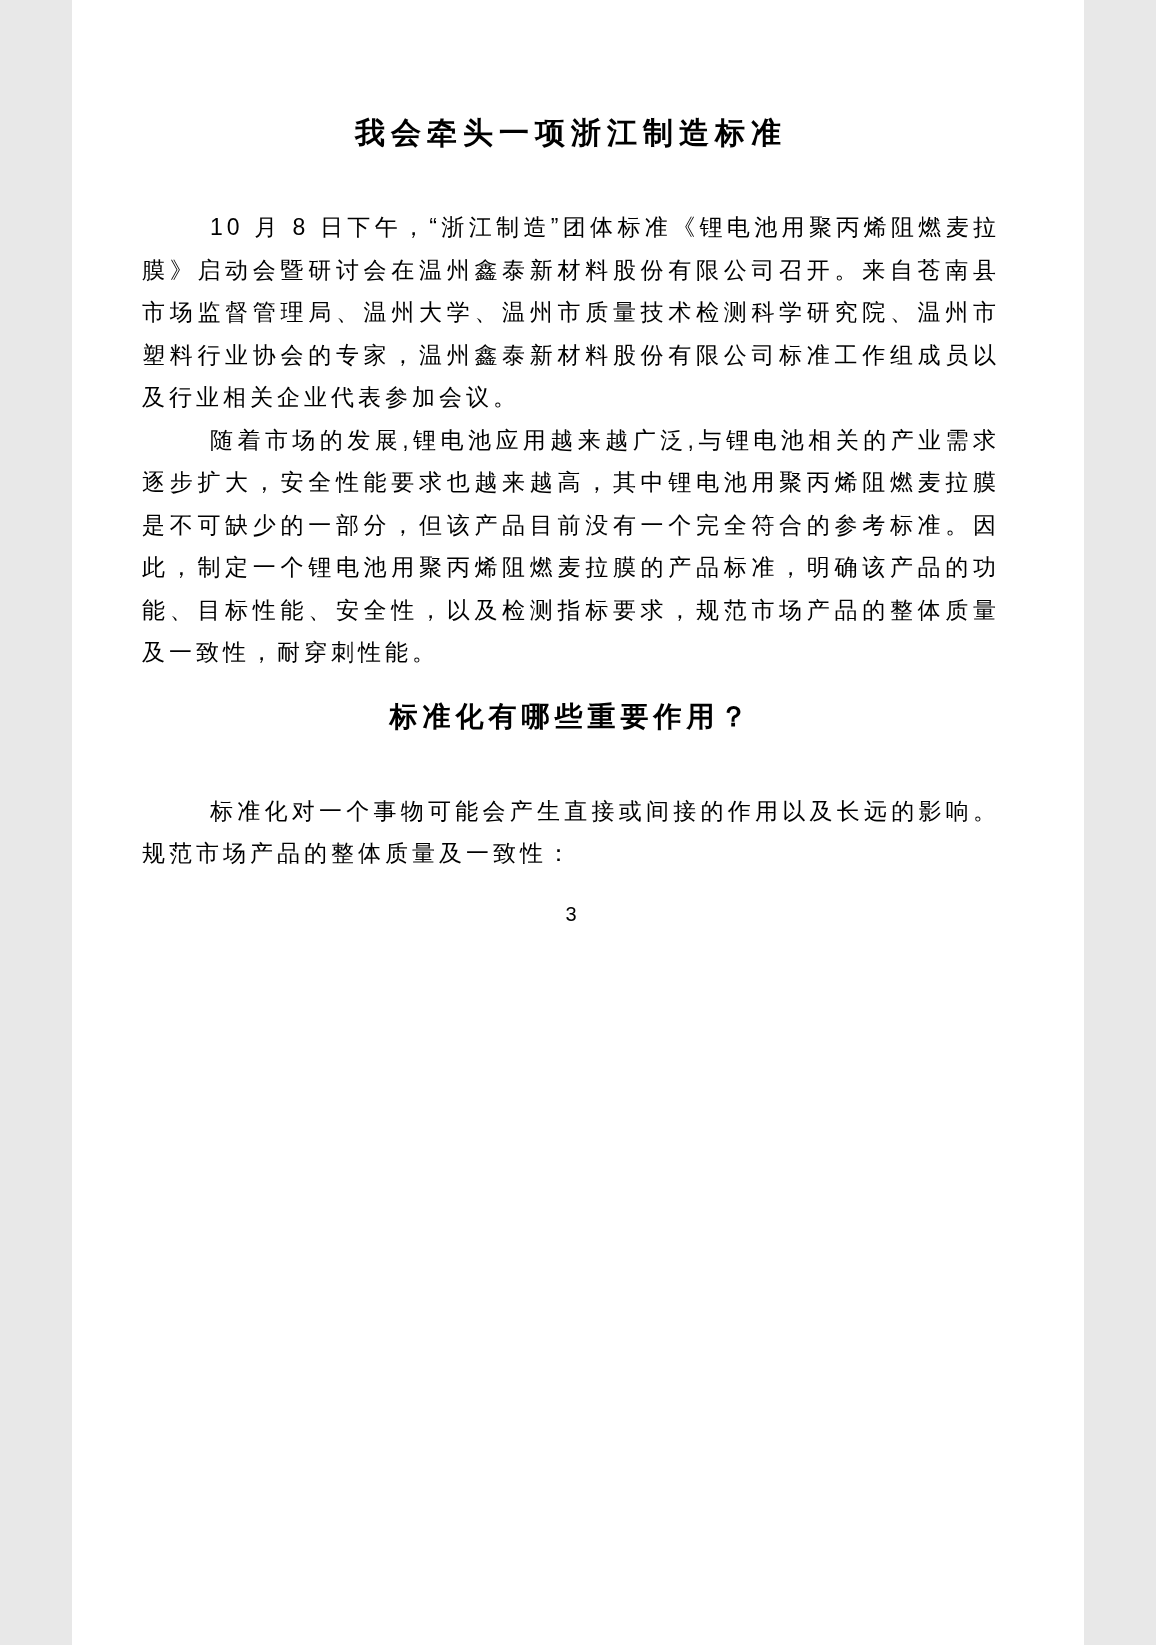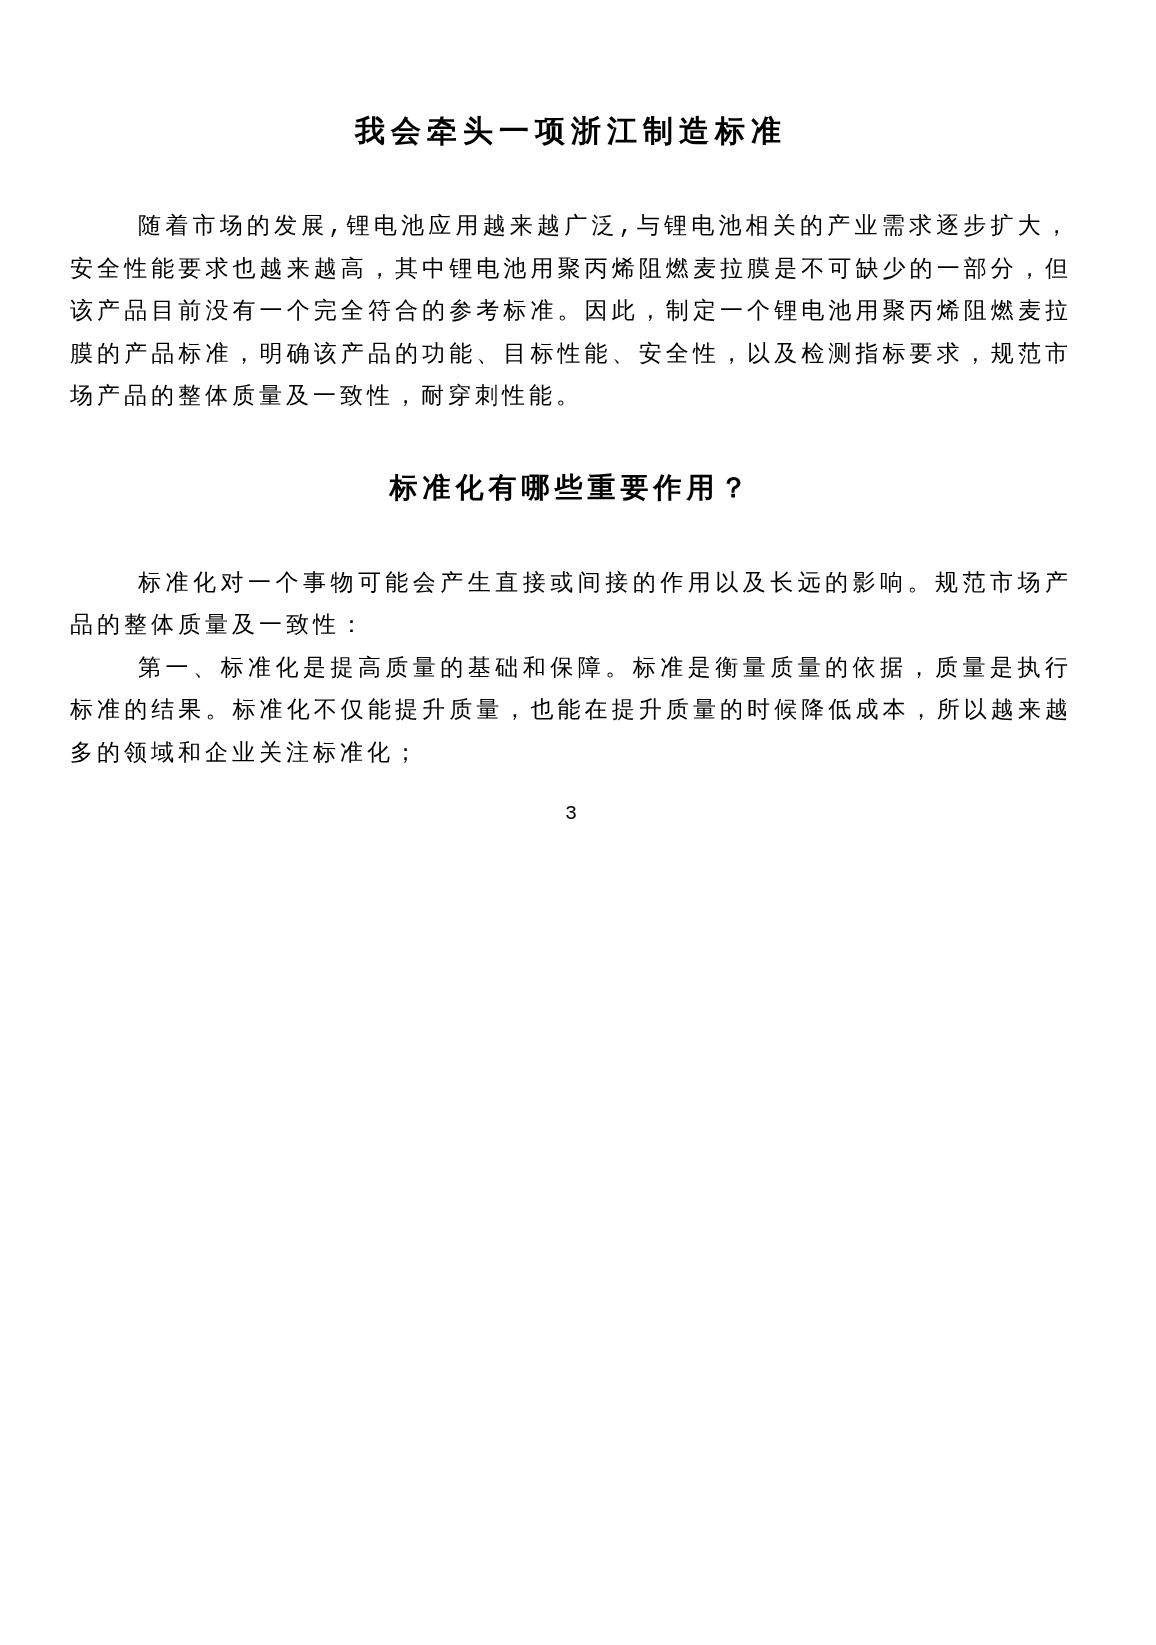--- a/index.html
+++ b/index.html
@@ -2,41 +2,41 @@
 <html><head>
 <meta charset="utf-8">
 <style>
   html, body {
     margin: 0;
     padding: 0;
     background: #e8e8e8;
   }
   .page {
     position: relative;
-    width: 1156px;
+    width: 1012px;
     height: 1645px;
     margin: 0 auto;
     background: #ffffff;
     box-sizing: border-box;
     padding: 112px 84px 0 70px;
     color: #000000;
-    font-family: Liberation Mono, monospace;
+    font-family: Liberation Sans, sans-serif;
     overflow: hidden;
   }
   .article-title {
     margin: 0 0 52px 0;
     font-size: 30px;
     line-height: 42px;
     font-weight: bold;
     text-align: center;
     letter-spacing: 6px;
     white-space: nowrap;
   }
   .article-title.second {
-    margin-top: 50px;
+    margin-top: 22px;
     font-size: 28px;
     letter-spacing: 5px;
   }
   .body-paragraph {
     margin: 0;
     font-size: 23px;
     line-height: 42.5px;
     letter-spacing: 4px;
     text-align: justify;
     text-justify: inter-character;
@@ -50,26 +50,26 @@
     letter-spacing: 0;
   }
 </style>
 </head>
 <body>
 
 <div class="page">
 
   <h1 class="article-title">我会牵头一项浙江制造标准</h1>
 
+  <p class="body-paragraph">10 月 8 日下午，“浙江制造”团体标准《锂电池用聚丙烯阻燃麦拉膜》启动会暨研讨会在温州鑫泰新材料股份有限公司召开。来自苍南县市场监督管理局、温州大学、温州市质量技术检测科学研究院、温州市塑料行业协会的专家，温州鑫泰新材料股份有限公司标准工作组成员以及行业相关企业代表参加会议。</p>
 
 
   <p class="body-paragraph">随着市场的发展,锂电池应用越来越广泛,与锂电池相关的产业需求逐步扩大，安全性能要求也越来越高，其中锂电池用聚丙烯阻燃麦拉膜是不可缺少的一部分，但该产品目前没有一个完全符合的参考标准。因此，制定一个锂电池用聚丙烯阻燃麦拉膜的产品标准，明确该产品的功能、目标性能、安全性，以及检测指标要求，规范市场产品的整体质量及一致性，耐穿刺性能。</p>
 
   <h2 class="article-title second">标准化有哪些重要作用？</h2>
 
   <p class="body-paragraph">标准化对一个事物可能会产生直接或间接的作用以及长远的影响。规范市场产品的整体质量及一致性：</p>
 
-  <p class="body-paragraph">第一、标准化是提高质量的基础和保障。标准是衡量质量的依据，质量是执行标准的结果。标准化不仅能提升质量，也能在提升质量的时候降低成本，所以越来越多的领域和企业关注标准化；</p>
 
 
   <div class="page-footer">3</div>
 
 </div>
 
 </body></html>

